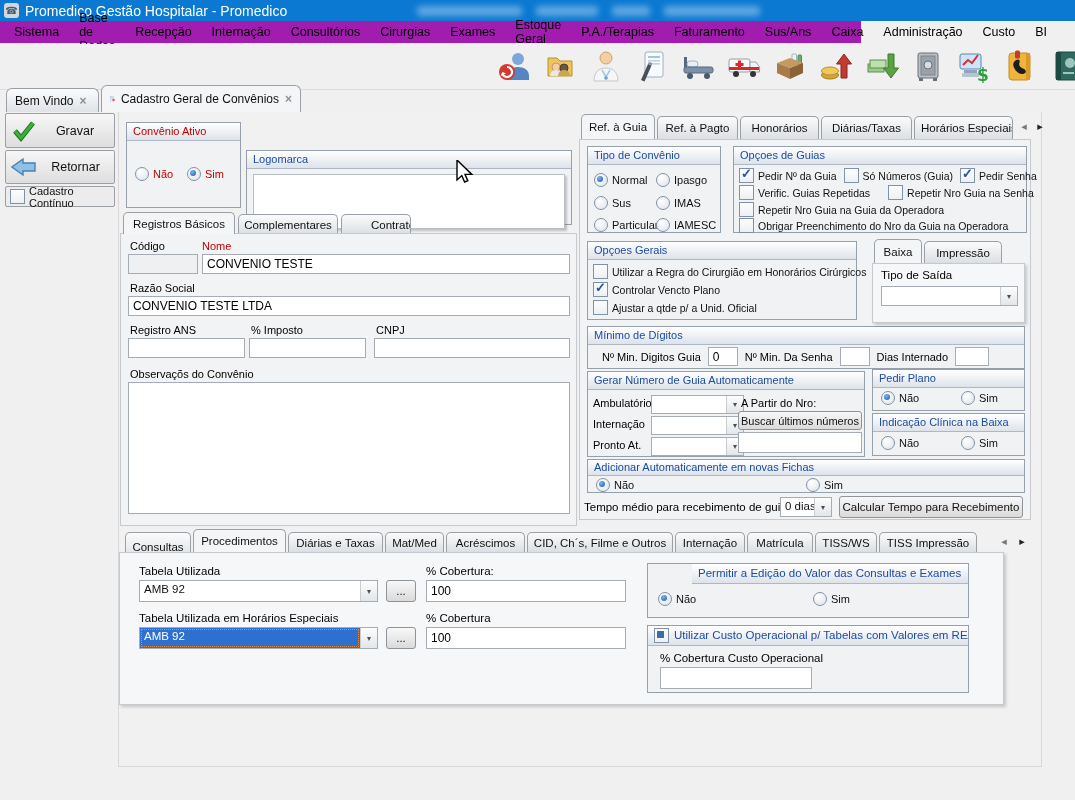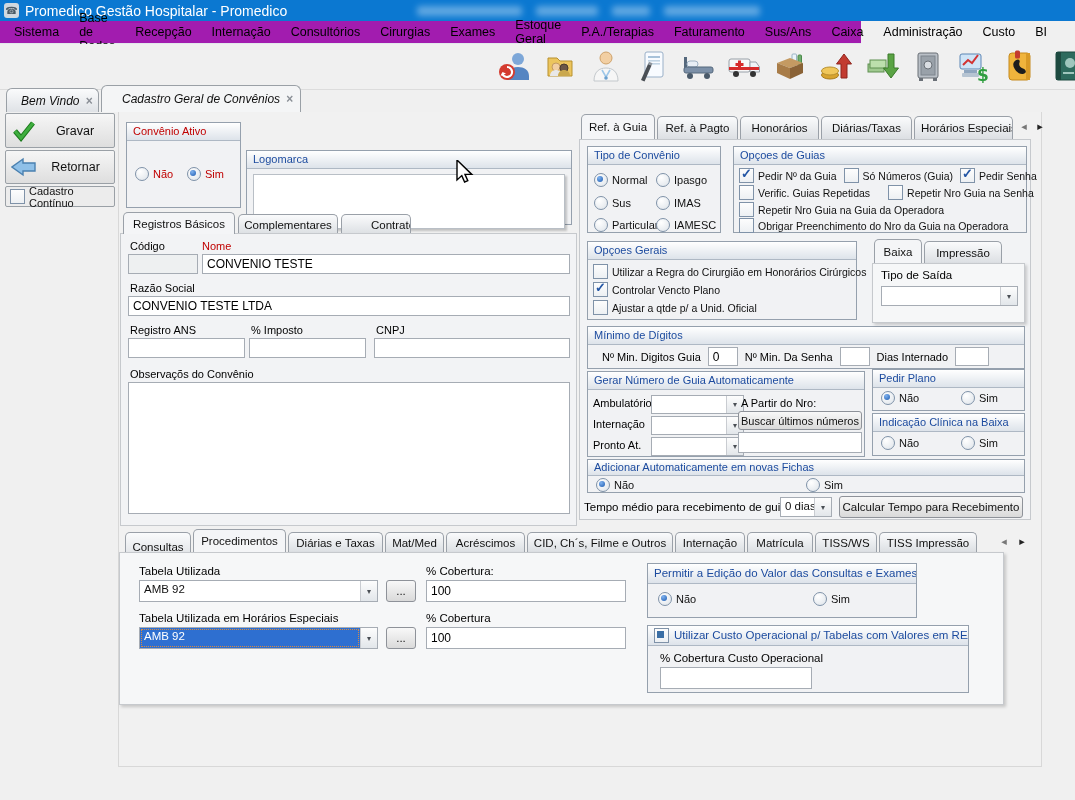--- a/index.html
+++ b/index.html
@@ -17,21 +17,21 @@
   .menubar{left:0;top:21px;width:861px;height:23px;background:#a21caf;border-bottom:1px solid #e2e7ec;
     display:flex;align-items:center;padding-left:4px;}
   .menu-item{padding:3px 10px;font-size:12.5px;color:#000;cursor:default;}
   
   .toolbar{left:0;top:44px;width:1075px;height:46px;background:#f0f0f0;border-bottom:1px solid #dcdcdc;}
   .toolicons{position:absolute;left:497px;top:5px;display:flex;gap:12px;}
   .ticon{width:34px;height:34px;flex:none;}
   
   .doctab{border:1px solid #9aa0a6;border-bottom:none;border-radius:6px 6px 0 0;
     background:linear-gradient(#fafbfc,#dfe2e6);display:flex;align-items:center;gap:6px;
-    padding:0 14px;font-size:12px;white-space:nowrap;font-style:italic;}
+    padding:0 8px;font-size:12px;white-space:nowrap;}
   .doctab.active{background:#f4f5f6;}
   .closex{color:#8a8f96;font-size:12px;font-weight:bold;}
   
   .grp{border:1px solid #95a0ad;background:#f1f2f4;}
   .grp-hd{height:17px;line-height:17px;padding-left:6px;font-size:11px;color:#1b4a9e;
     background:linear-gradient(#ffffff,#dde3ea);border-bottom:1px solid #aeb8c4;white-space:nowrap;overflow:hidden;}
   .grp-hd.red{color:#c00000;}
   .lbl{font-size:11px;color:#000;white-space:nowrap;}
   .red{color:#c00000;}
   .txt{border:1px solid #a6acb4;background:#fff;font-size:12px;font-family:inherit;padding:1px 4px;box-sizing:border-box;}
@@ -510,21 +510,21 @@
     <div class="combo sel abs" style="left:19px;top:74px;width:239px;height:22px;">
       <span class="cv">AMB 92</span>
         <span class="ca">▾</span>
     </div>
     <div class="btn abs" style="left:266px;top:74px;width:30px;height:22px;">
         <span>...</span>
       </div>
     <span class="lbl abs" style="left:306px;top:59px;font-size:11.5px;">% Cobertura</span>
     <input class="txt abs" style="left: 306px; top: 74px; width: 200px; height: 22px;" value="100">
 
-    <div class="abs grp" style="left:527px;top:10px;width:270px;height:55px;">
+    <div class="abs grp" style="left:527px;top:10px;width:322px;height:55px;padding-left:44px;">
       <div class="grp-hd" style="height:19px;line-height:19px;font-size:11.5px;">Permitir a Edição do Valor das Consultas e Exames</div>
       <div class="opt abs" style="left:10px;top:28px;">
           <span class="rd on"></span>
           <span>Não</span>
         </div>
       <div class="opt abs" style="left:165px;top:28px;">
           <span class="rd"></span>
           <span>Sim</span>
         </div>
     </div>

